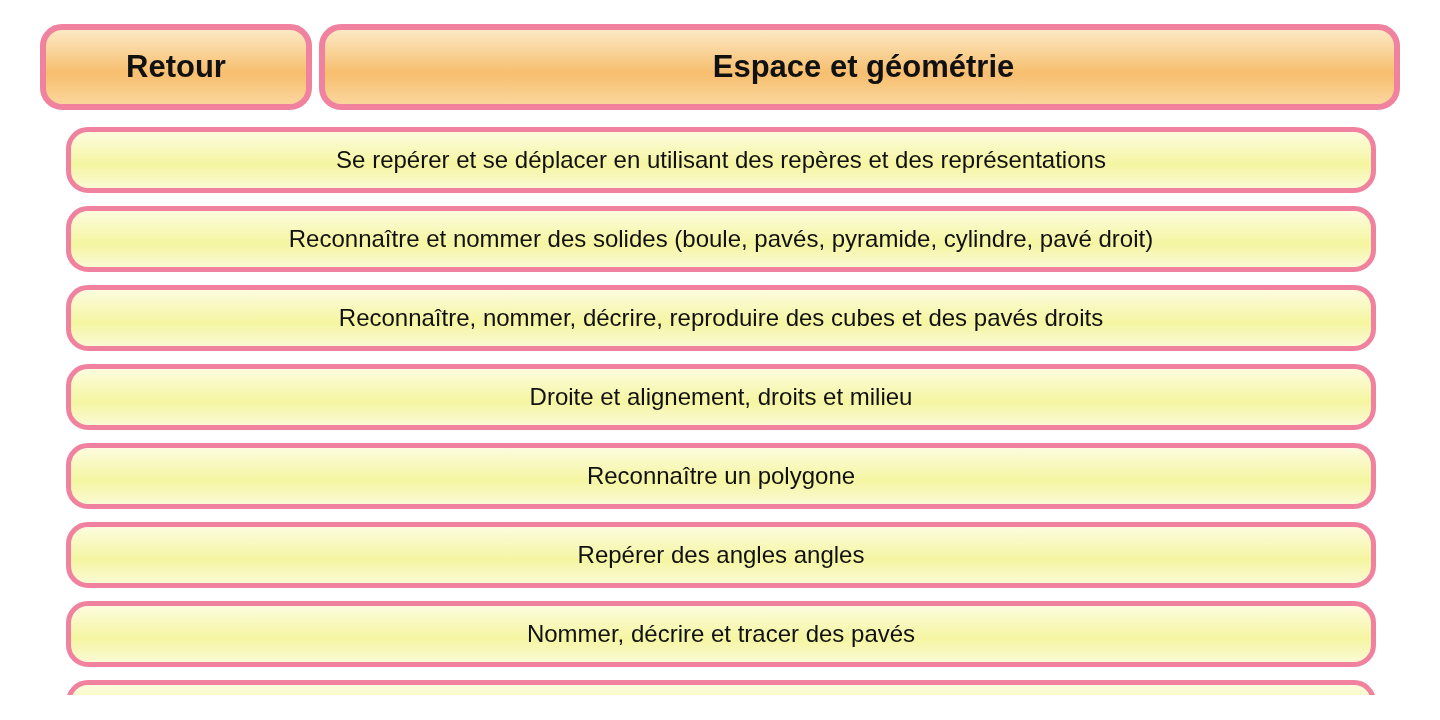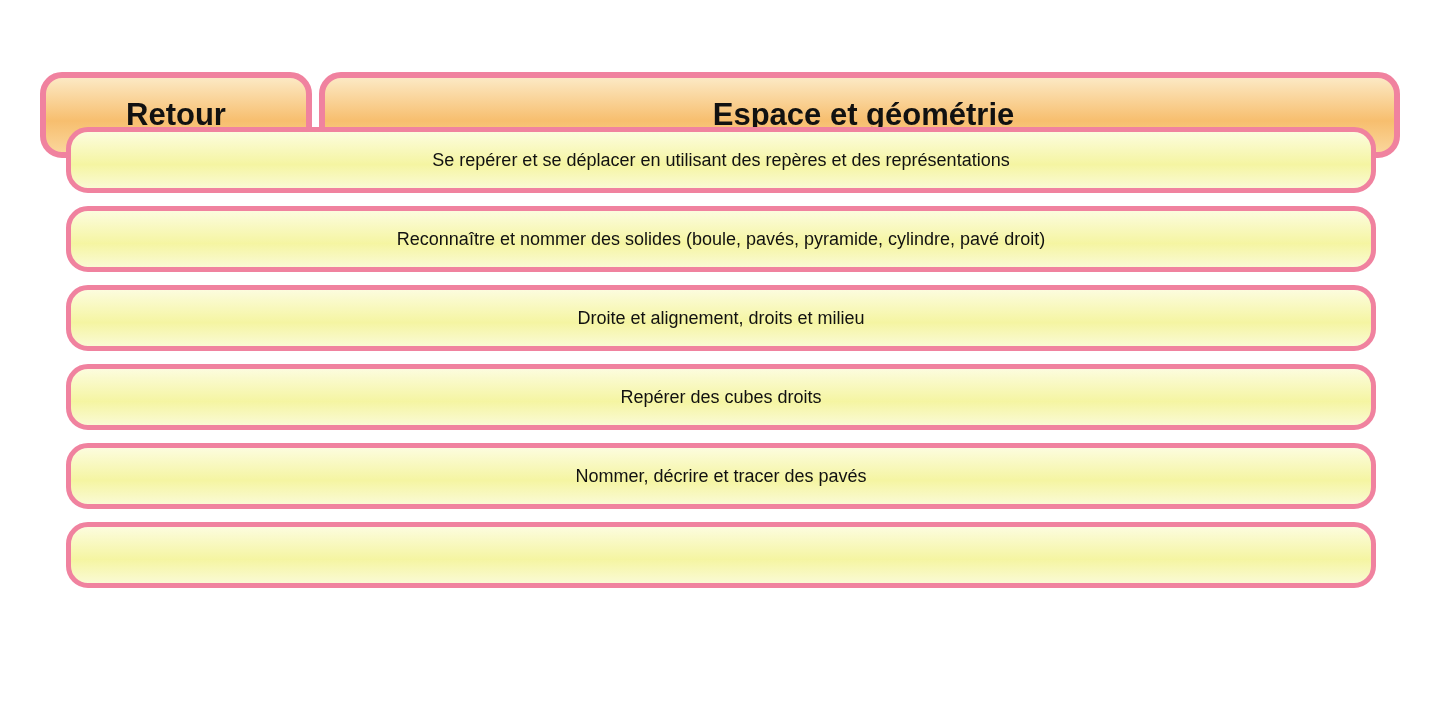--- a/index.html
+++ b/index.html
@@ -35,21 +35,20 @@
   }
   .pill {
     box-sizing: border-box;
     border: 6px solid #F0829F;
     border-radius: 22px;
     display: flex;
     align-items: center;
     justify-content: center;
     color: #111111;
     text-align: center;
-    margin-top: 48px;
   }
   .orange {
     background: linear-gradient(180deg, #FCE9C4 0%, #F7BE6E 58%, #FAD69B 100%);
     font-weight: bold;
     font-size: 31px;
   }
   .back-btn {
     width: 272px;
     height: 86px;
     padding: 0;
@@ -71,21 +70,21 @@
     gap: 13px;
   }
   .menu-item {
     box-sizing: border-box;
     width: 100%;
     height: 66px;
     border: 5px solid #F0829F;
     border-radius: 22px;
     background: linear-gradient(180deg, #FCFCDE 0%, #F5F5A2 58%, #FAFAD4 100%);
     color: #111111;
-    font-size: 18px;
+    font-size: 24px;
     font-weight: 400;
     font-family: inherit;
     display: flex;
     align-items: center;
     justify-content: center;
     text-align: center;
     padding: 0 20px;
     cursor: pointer;
   }
 </style>
@@ -96,20 +95,22 @@
   <div class="app-area">
 
     <div class="top-row">
       <button class="pill orange back-btn">Retour</button>
       <div class="pill orange title-bar">Espace et géométrie</div>
     </div>
 
     <div class="menu">
       <button class="menu-item">Se repérer et se déplacer en utilisant des repères et des représentations</button>
       <button class="menu-item">Reconnaître et nommer des solides (boule, pavés, pyramide, cylindre, pavé droit)</button>
+      <button class="menu-item">Reconnaître, nommer, décrire, reproduire des cubes et des pavés droits</button>
       <button class="menu-item">Droite et alignement, droits et milieu</button>
-      <button class="menu-item">Repérer des cubes droits</button>
+      <button class="menu-item">Reconnaître un polygone</button>
+      <button class="menu-item">Repérer des angles angles</button>
       <button class="menu-item">Nommer, décrire et tracer des pavés</button>
       <button class="menu-item"></button>
     </div>
 
   </div>
 </div>
 
 </body></html>

